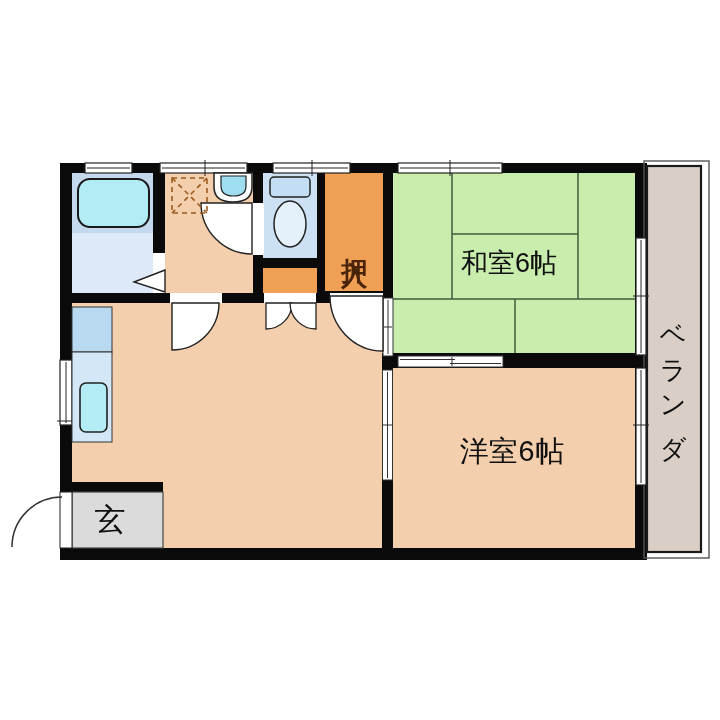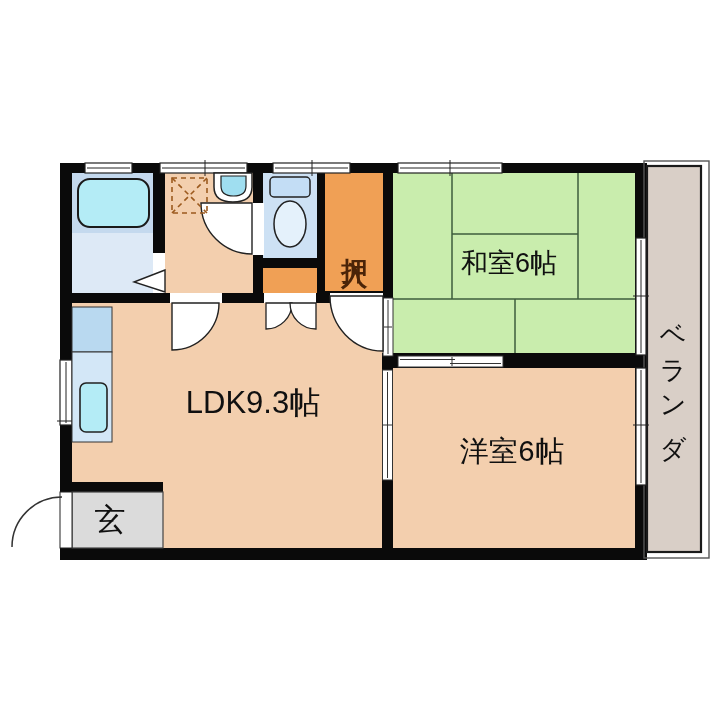--- a/index.html
+++ b/index.html
@@ -128,17 +128,16 @@
     <rect x="270" y="177" width="40" height="20" rx="4" stroke="#222" stroke-width="1.5" fill="#c3ddf5"></rect>
     <ellipse cx="290" cy="224" rx="16" ry="23" fill="#e4f1fb" stroke="#222" stroke-width="1.5"></ellipse>
 
     <rect x="72" y="307" width="40" height="45" stroke="#333" stroke-width="1" fill="#b9d9f0"></rect>
     <rect x="72" y="352" width="40" height="90" stroke="#333" stroke-width="1" fill="#d3e7f7"></rect>
     <rect x="80" y="383" width="27" height="49" rx="6" stroke="#222" stroke-width="1.6" fill="#b4ecf6"></rect>
   </svg>
 
   <div class="label vert" id="label-oshiire">押入</div>
   <div class="label" id="label-washitsu">和室6帖</div>
-  <div class="label" id="label-ldk">LDK9.3帖</div>
   <div class="label" id="label-youshitsu">洋室6帖</div>
   <div class="label vert" id="label-veranda">ベランダ</div>
   <div class="label" id="label-genkan">玄</div>
 </div>
 
 </body></html>

